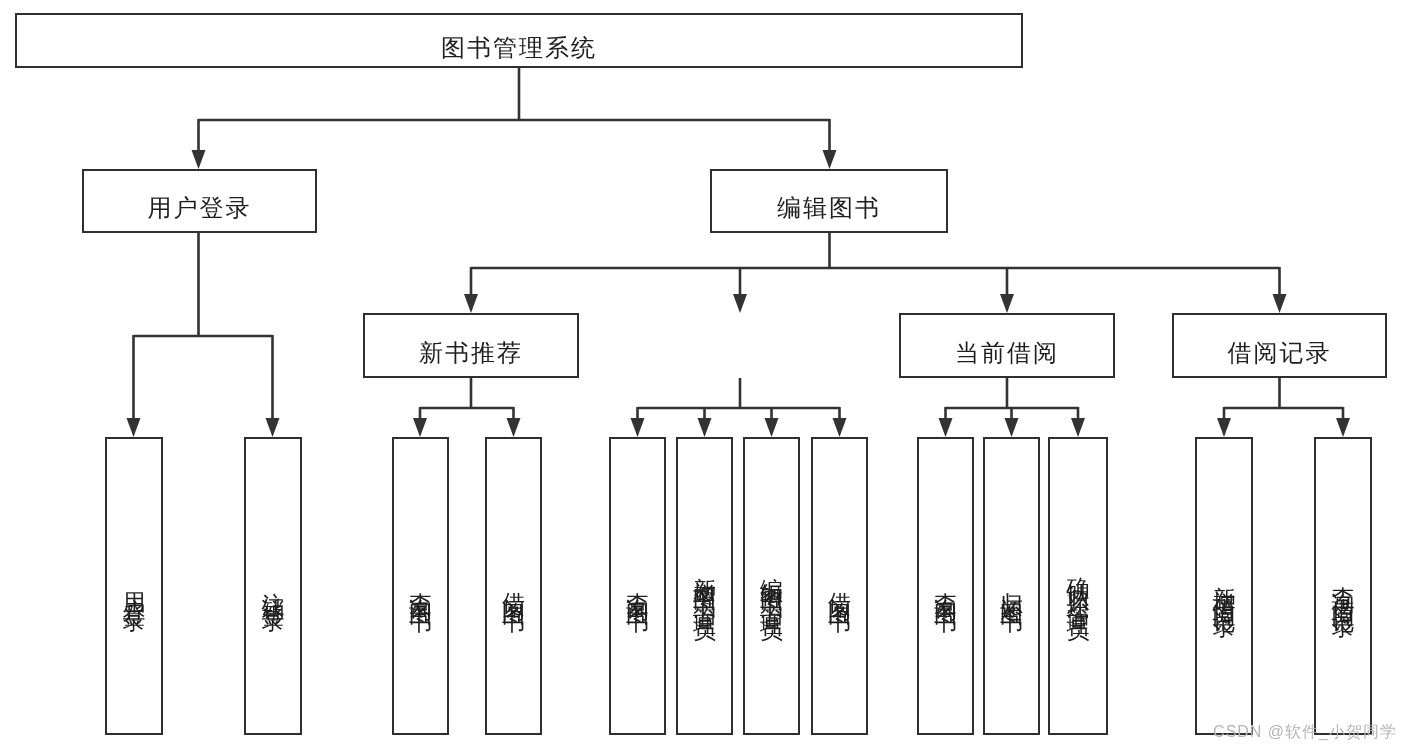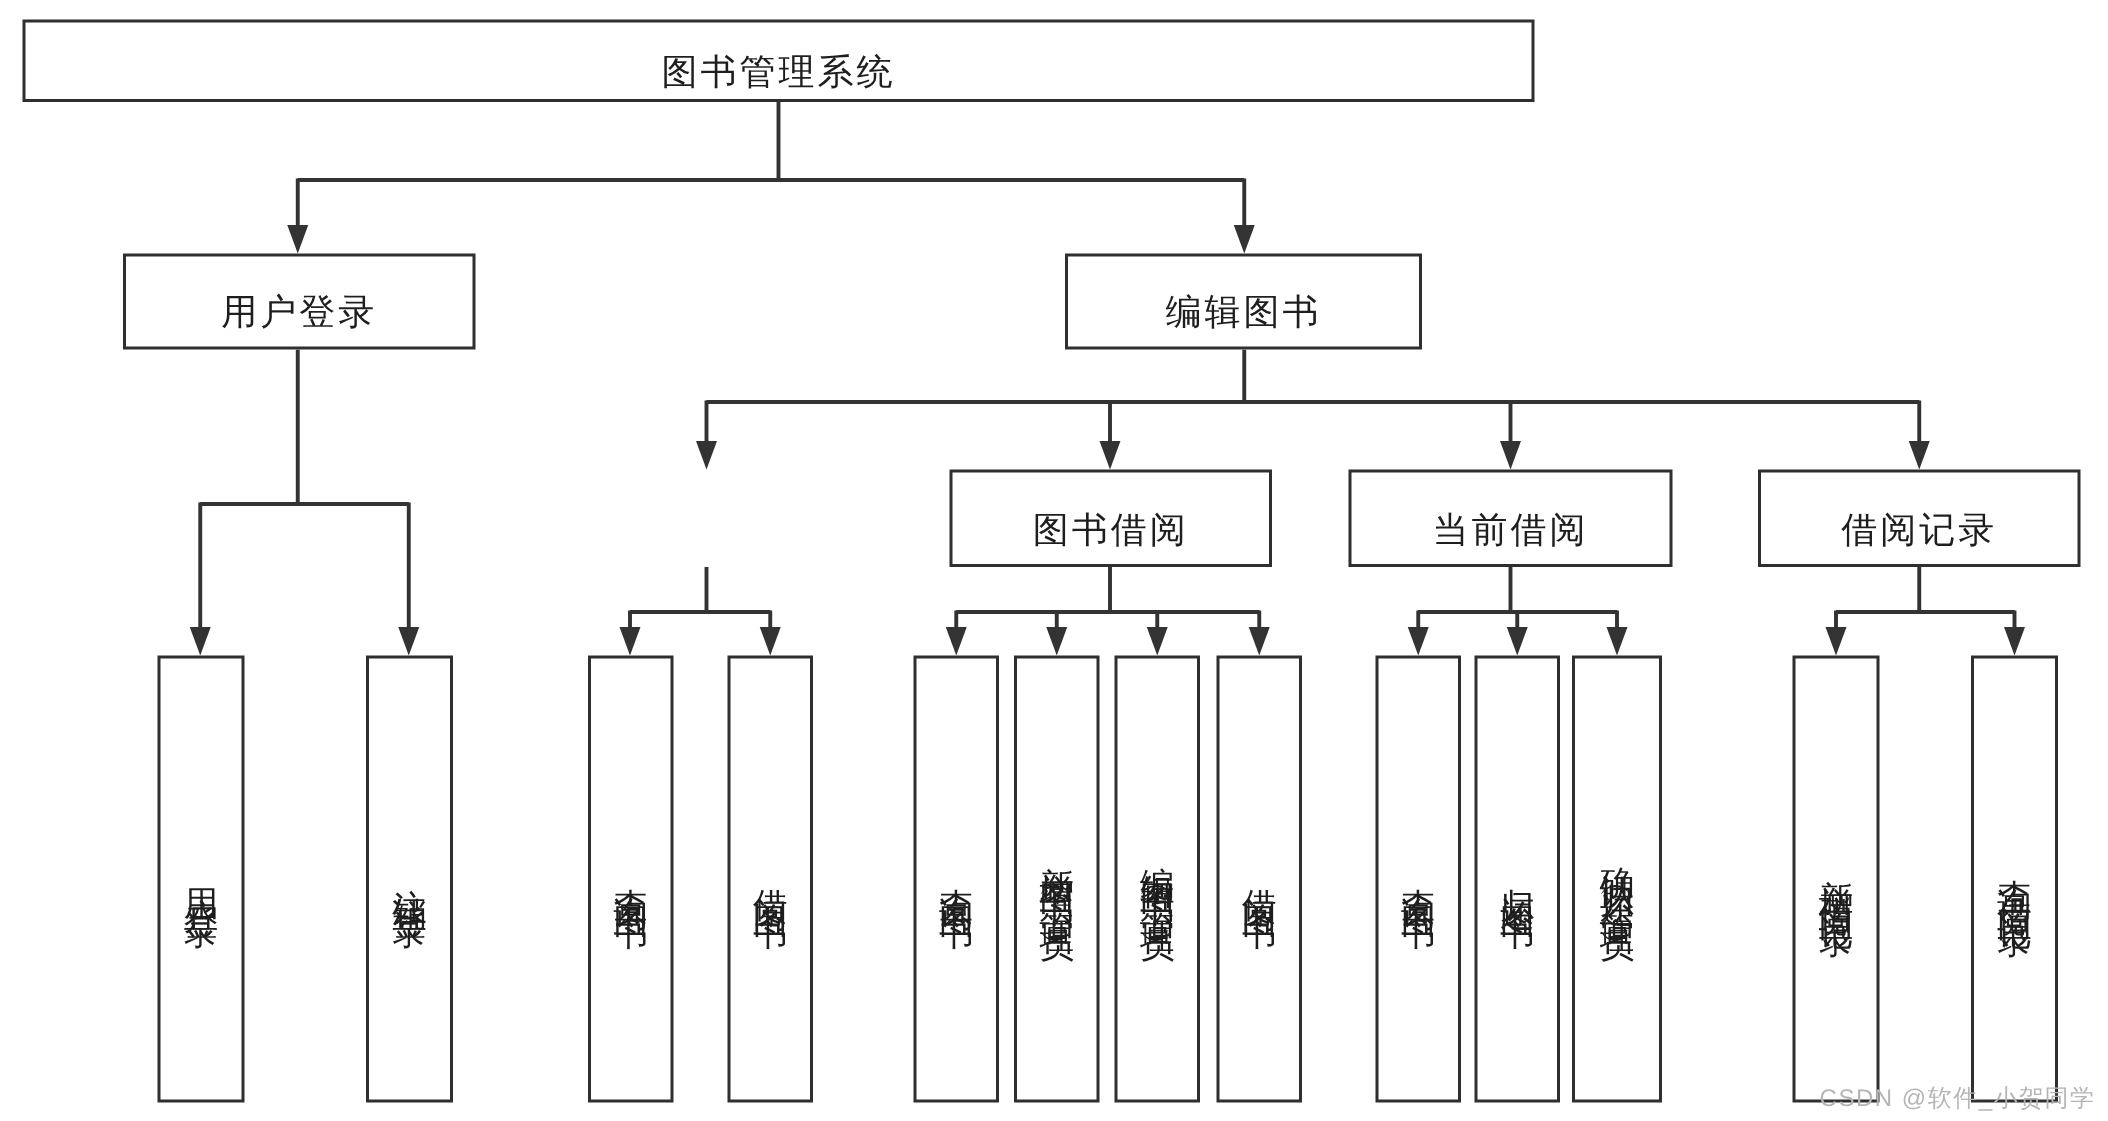--- a/index.html
+++ b/index.html
@@ -105,22 +105,22 @@
     <span class="hlabel">图书管理系统</span>
   </div>
 
   <div class="node" style="left:82px;top:169px;width:235px;height:64px;">
     <span class="hlabel">用户登录</span>
   </div>
   <div class="node" style="left:710px;top:169px;width:238px;height:64px;">
     <span class="hlabel">编辑图书</span>
   </div>
 
-  <div class="node" style="left:633px;top:313px;width:215px;height:65px;">
-    <span class="hlabel">图书借阅</span>
+  <div class="node" style="left:363px;top:313px;width:216px;height:65px;">
+    <span class="hlabel">新书推荐</span>
   </div>
   <div class="node" style="left:1172px;top:313px;width:215px;height:65px;">
     <span class="hlabel">借阅记录</span>
   </div>
   <div class="node" style="left:899px;top:313px;width:216px;height:65px;">
     <span class="hlabel">当前借阅</span>
   </div>
 
   <div class="node" style="left:105px;top:437px;width:58px;height:298px;">
     <span class="vlabel">用户登录</span>

